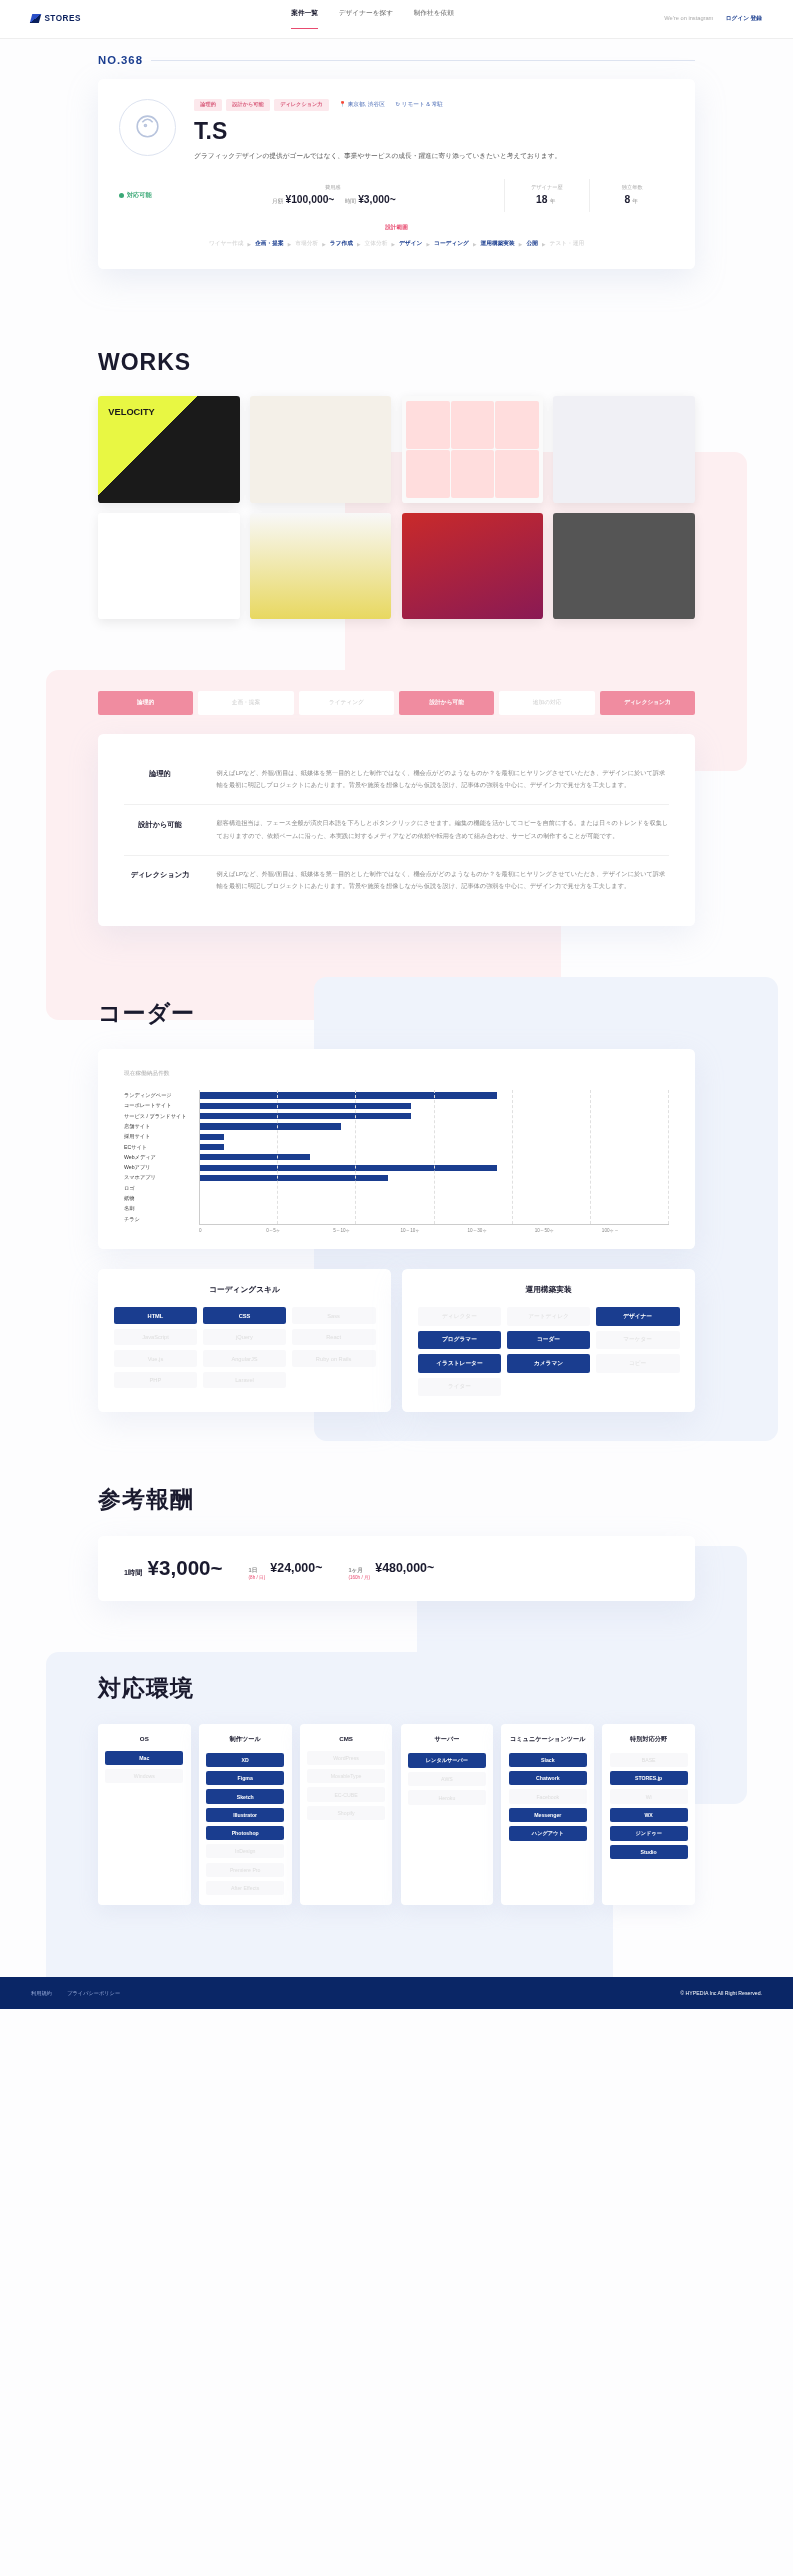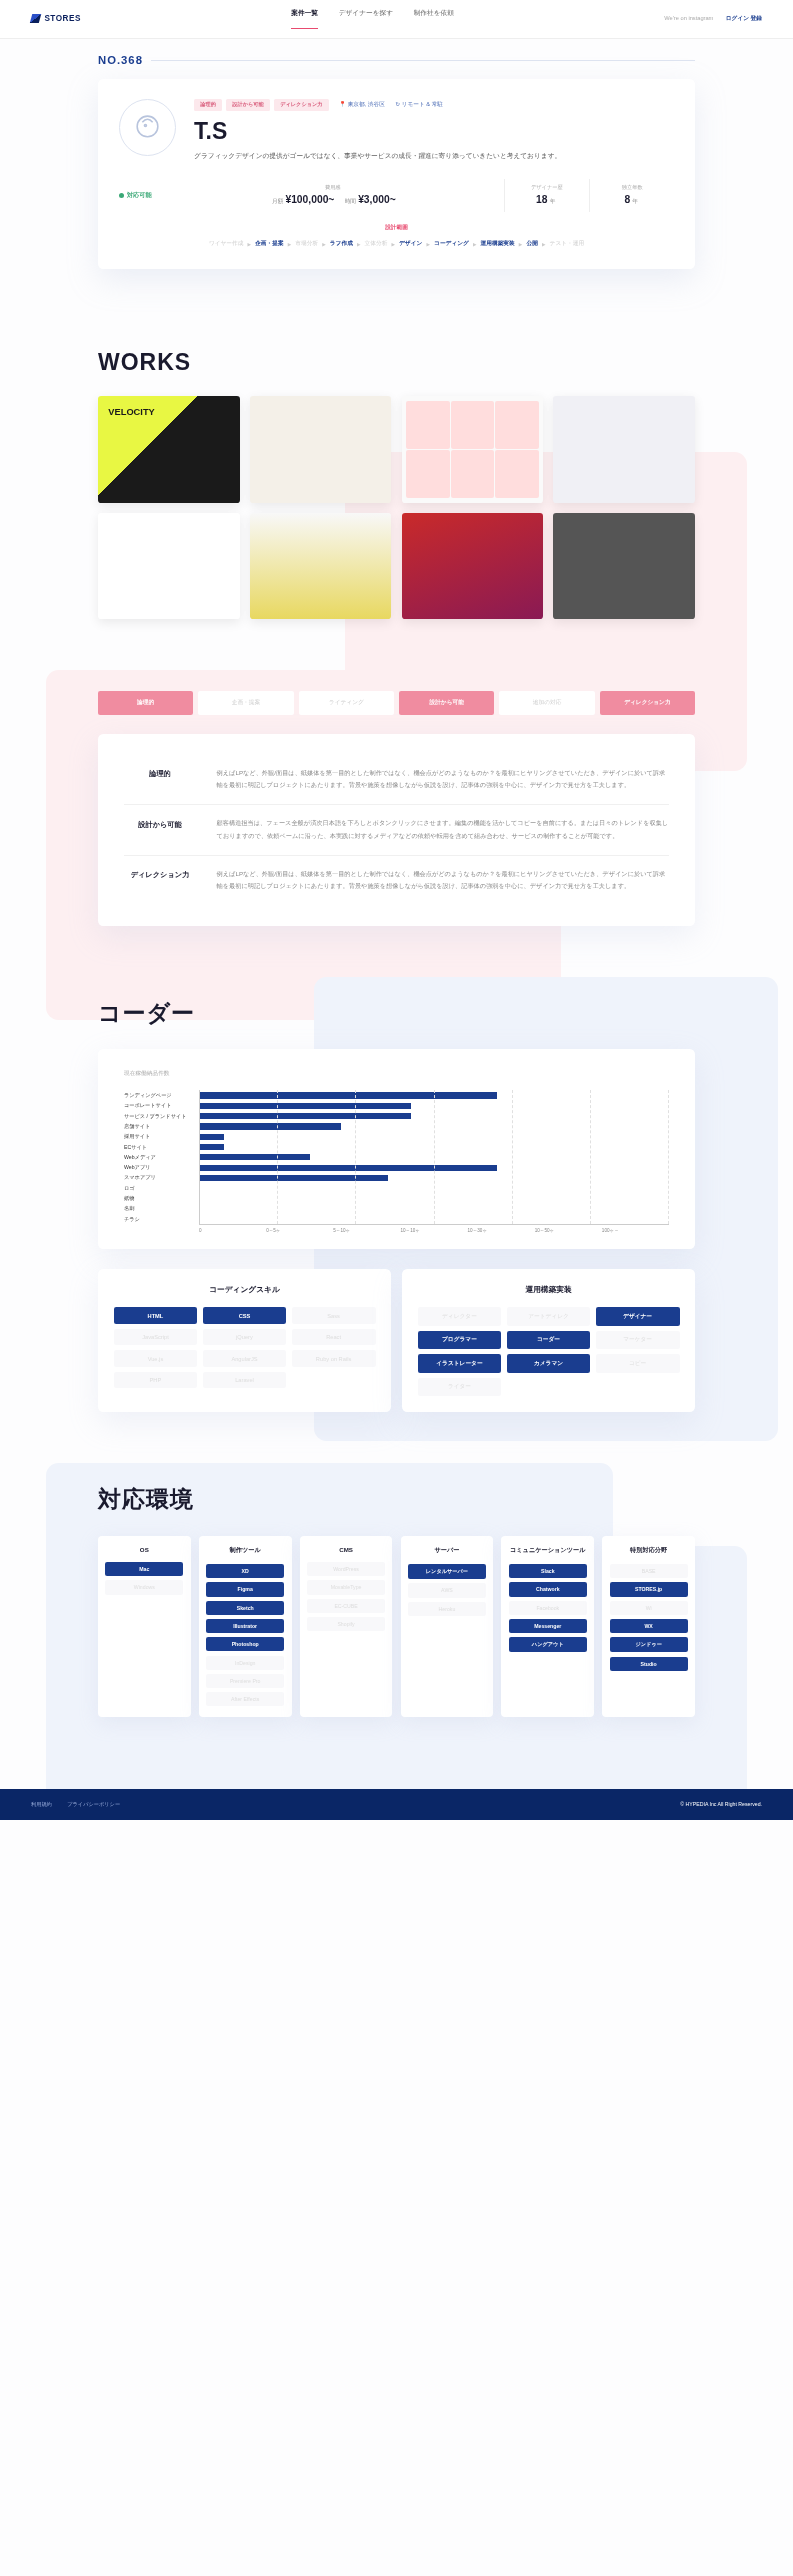--- a/index.html
+++ b/index.html
@@ -368,20 +368,35 @@
           <div class="skill-pill on">カメラマン</div>
           <div class="skill-pill off">コピー</div>
           <div class="skill-pill off">ライター</div>
         </div>
     </div>
   </div>
 </section>
 
 <section class="section">
   <div class="bg-blob blob-blue-2"></div>
+  <h2 class="section-title">参考報酬</h2>
+  <div class="price-card">
+      <div class="price-item ">
+        <div><span class="price-label">1時間</span></div>
+        <div class="price-val">¥3,000~</div>
+      </div>
+      <div class="price-item sm">
+        <div><span class="price-label">1日</span><span class="price-sub">(8h / 日)</span></div>
+        <div class="price-val">¥24,000~</div>
+      </div>
+      <div class="price-item sm">
+        <div><span class="price-label">1ヶ月</span><span class="price-sub">(160h / 月)</span></div>
+        <div class="price-val">¥480,000~</div>
+      </div>
+    </div>
 </section>
 
 <section class="section">
   <div class="bg-blob blob-blue-3"></div>
   <h2 class="section-title">対応環境</h2>
   <div class="env-grid">
       <div class="env-col">
         <div class="env-title">OS</div>
         <div class="env-items">
           <div class="env-pill on">Mac</div>

